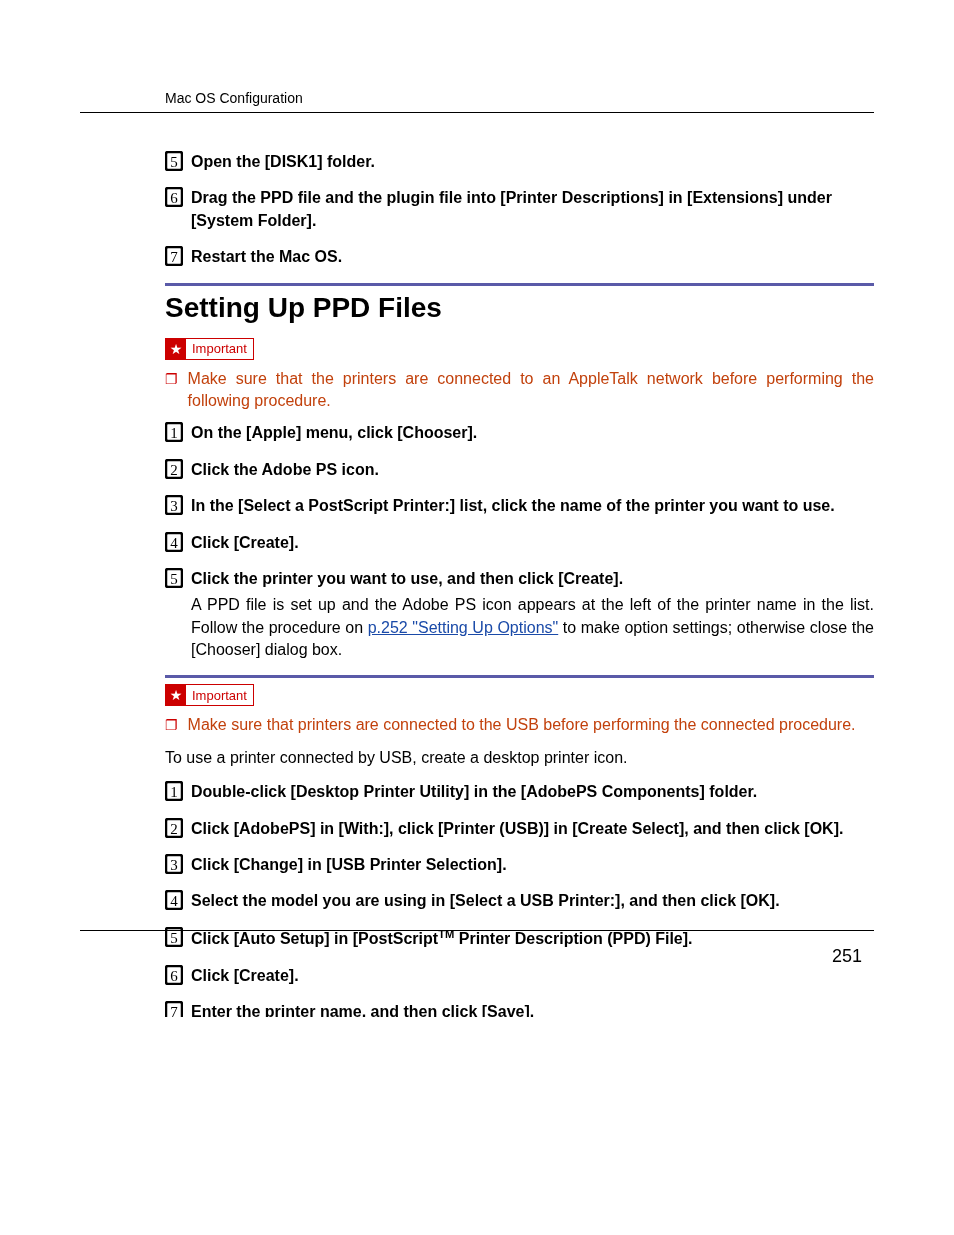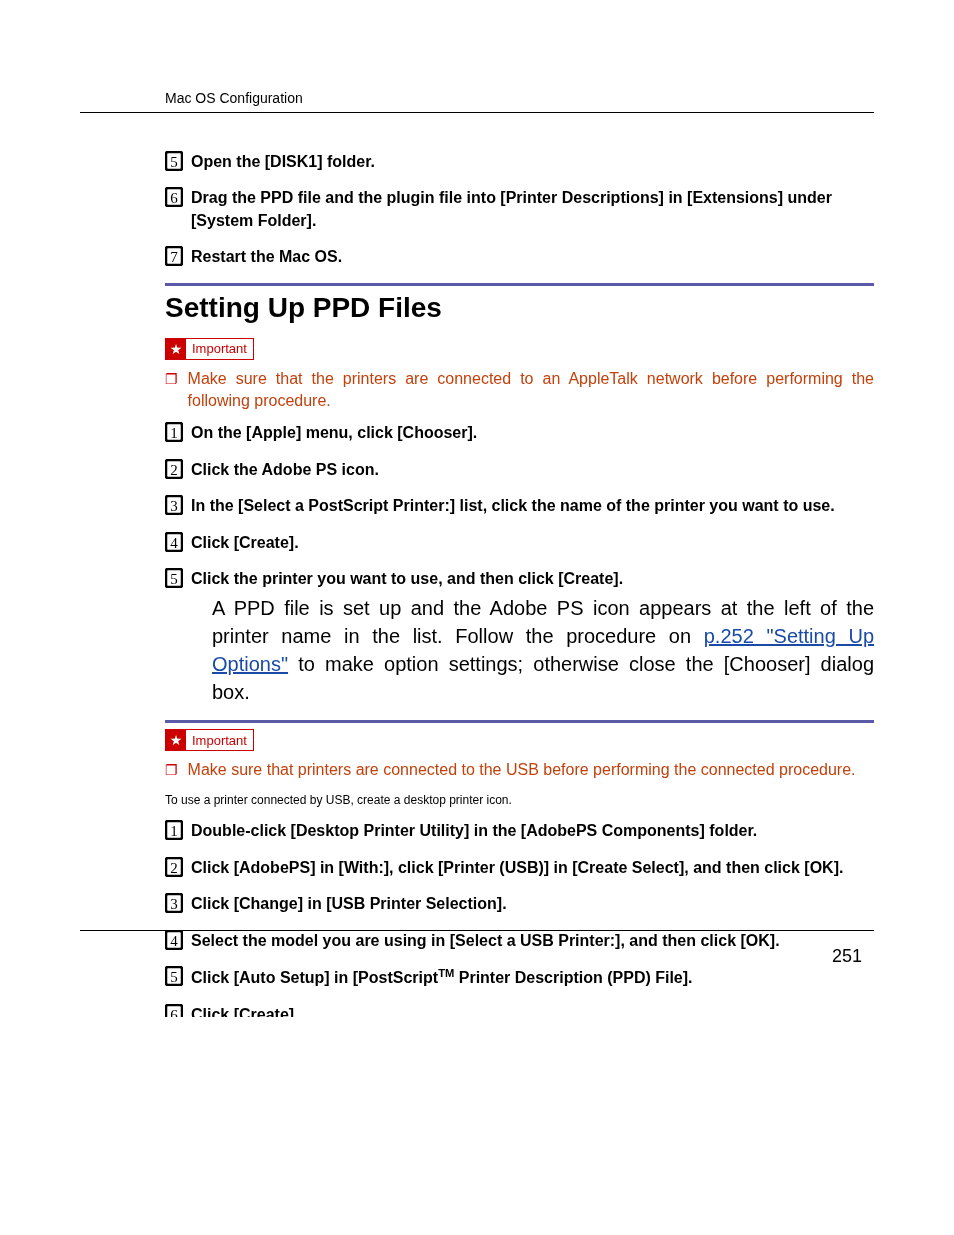--- a/index.html
+++ b/index.html
@@ -44,25 +44,24 @@
     align-items: center;
     justify-content: center;
     font-family: "Arial Black", Arial, sans-serif;
     color: #fff;
     position: relative;
   }
   .step-num svg { display:block; }
   .step-text { flex: 1; font-weight: bold; }
   .step-sub {
     font-weight: normal;
-    font-size: 20px;
+    font-size: 16px;
     line-height: 1.4;
     margin-top: 4px;
     text-align: justify;
-    margin-left: 21px;
   }
   .bracket { font-family: Liberation Sans, sans-serif; }
   .section-rule {
     height: 3px;
     background: #5a5aa8;
     margin: 14px 0 6px 0;
   }
   h2.section-title {
     font-family: Liberation Sans, sans-serif;
     font-weight: bold;
@@ -101,21 +100,21 @@
     text-align: justify;
   }
   .bullet-mark {
     color: #cc0000;
     flex: none;
     font-size: 14px;
     padding-top: 2px;
   }
   .bullet-text { color: #c2410c; flex: 1; }
   .plain-para {
-    font-size: 12px;
+    font-size: 16px;
     line-height: 1.4;
     margin-bottom: 12px;
   }
   a.cross-ref {
     color: #1a4aa8;
     text-decoration: underline;
   }
   .page-number {
     position: absolute;
     bottom: 50px;

